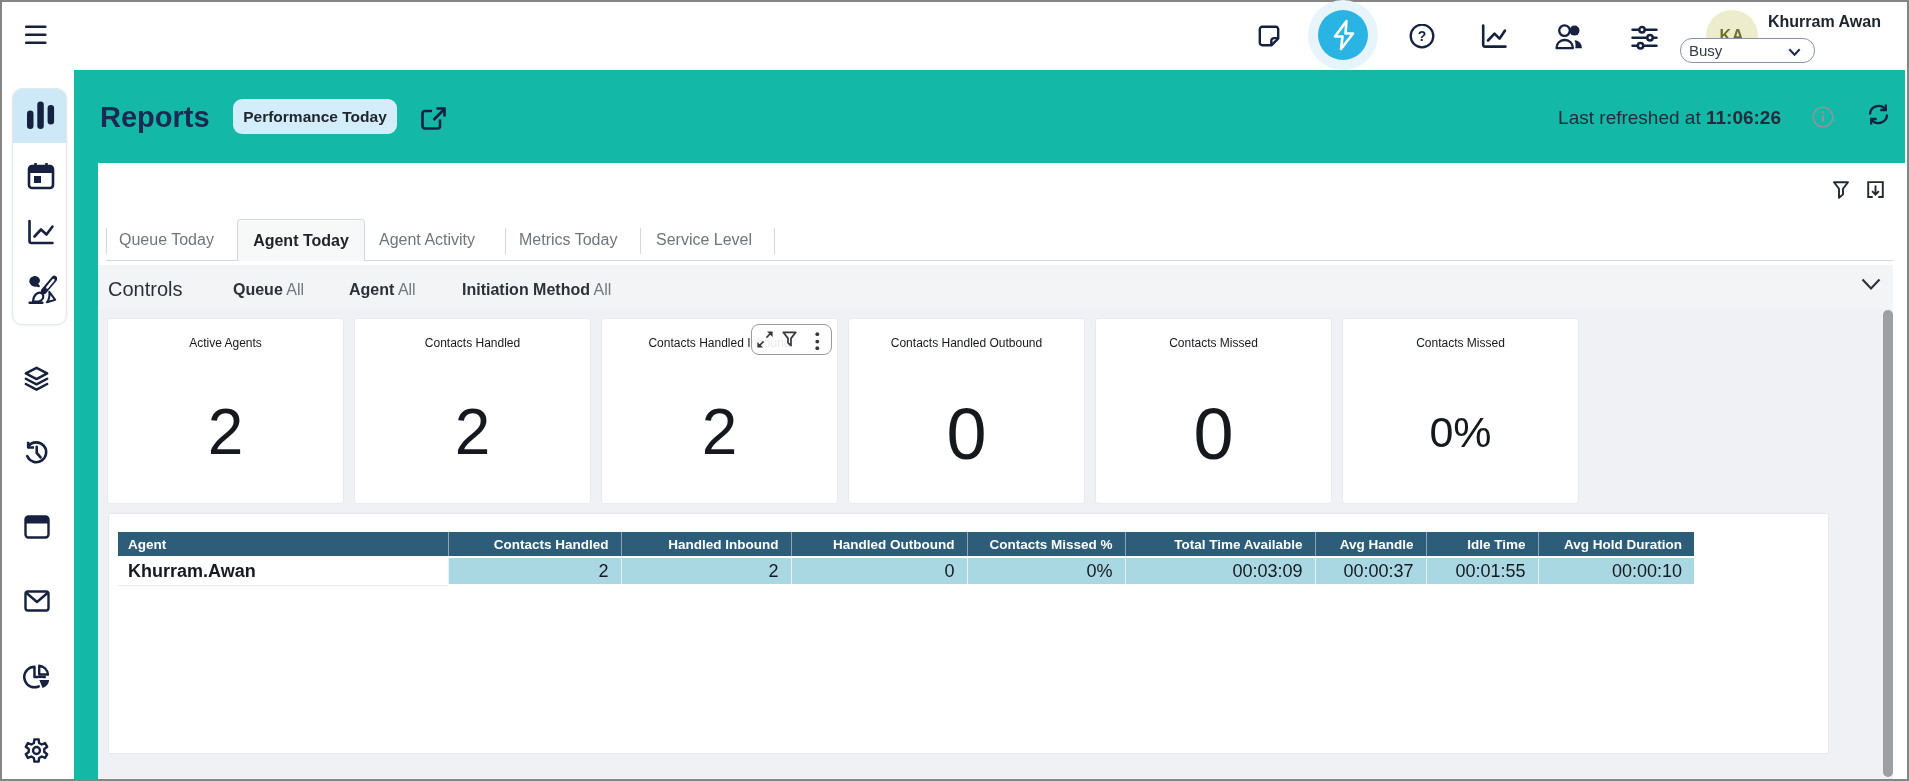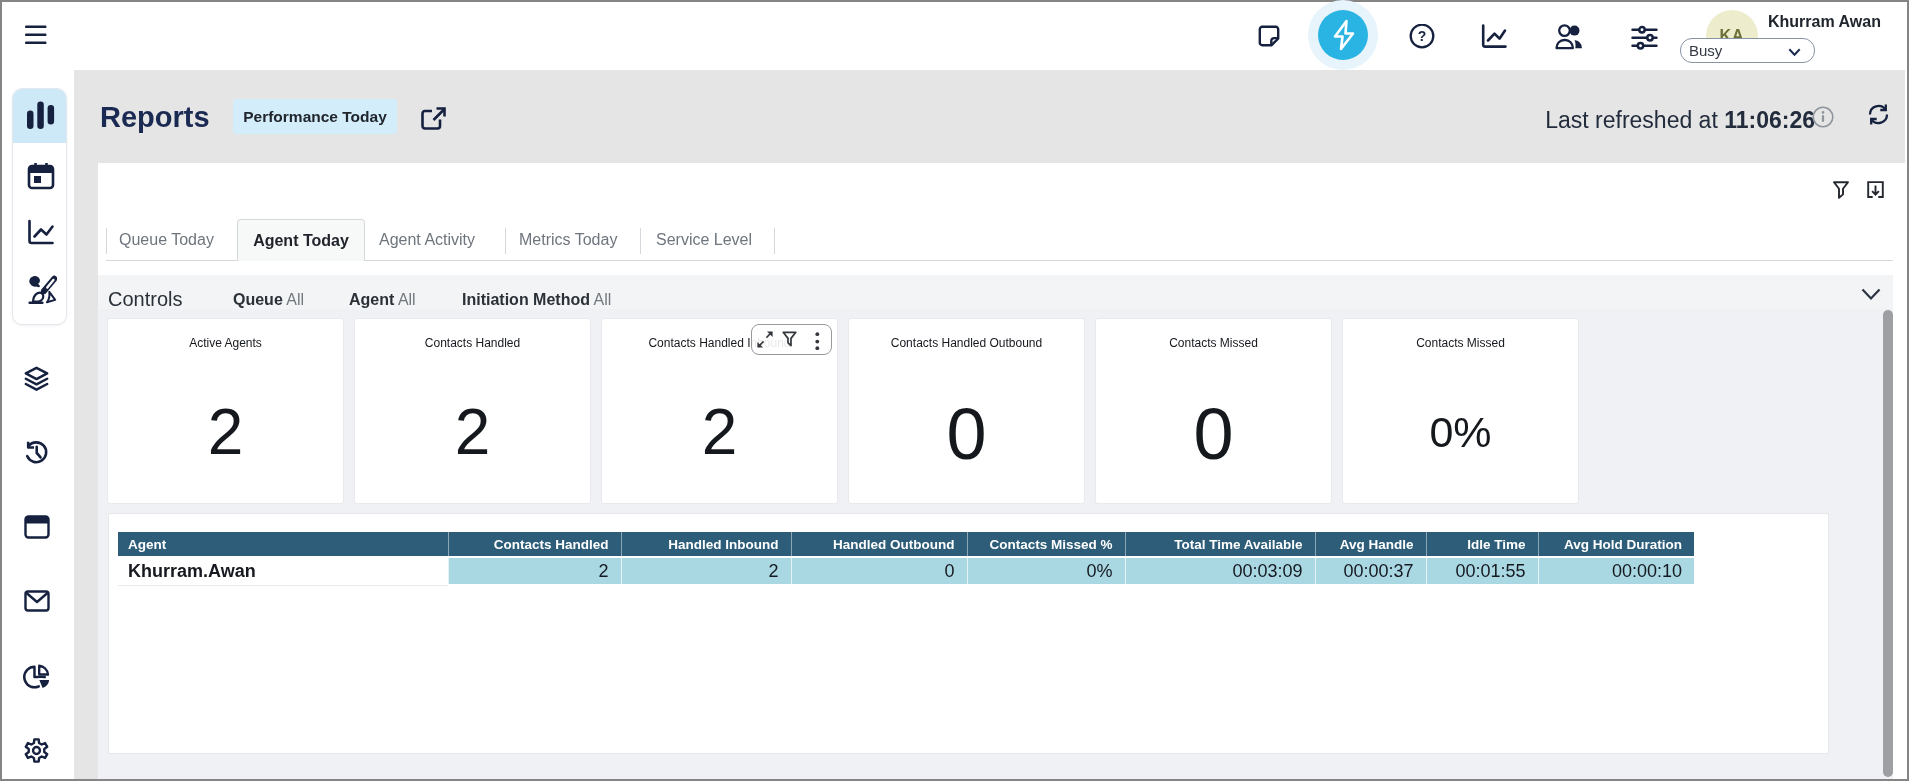--- a/index.html
+++ b/index.html
@@ -12,37 +12,37 @@
 
 .topbar { position:absolute; left:0; top:0; width:1905px; height:68px; background:#fff; }
 
 
 .sidebar { position:absolute; left:0; top:68px; width:72px; height:709px; background:#fff; }
 .sgroup { position:absolute; left:10px; top:18px; width:55px; height:237px; background:#fff; border:1px solid #e3e8ee; border-radius:10px; box-shadow:0 1px 3px rgba(0,0,0,0.06); }
 .sgroup .active { position:absolute; left:0; top:0; width:53px; height:54px; background:#cde9f8; border-radius:9px 9px 0 0; }
 .sitem { position:absolute; left:1px; width:53px; height:0; display:flex; align-items:center; justify-content:center; }
 
 
-.main { position:absolute; left:72px; top:68px; width:1831px; height:709px; background:#e5e5e5; }
+.main { position:absolute; left:72px; top:68px; width:1831px; height:709px; background:#14b8a6; }
 
 
 .rtitle { position:absolute; left:26px; top:31px; font-size:29px; font-weight:bold; color:#1b2a52; }
-.badge { position:absolute; left:159px; top:29px; width:164px; height:35px; background:#d4edfa; border-radius:3px; display:flex; align-items:center; justify-content:center; font-size:15.5px; font-weight:bold; color:#21262e; }
-.lastref { position:absolute; top:37px; right:90px; font-size:23px; color:#232c3c; }
+.badge { position:absolute; left:159px; top:29px; width:164px; height:35px; background:#d4edfa; border-radius:9px; display:flex; align-items:center; justify-content:center; font-size:15.5px; font-weight:bold; color:#21262e; }
+.lastref { position:absolute; top:37px; right:124px; font-size:19px; color:#232c3c; }
 .lastref b { font-weight:bold; }
 
 
 .panel { position:absolute; left:24px; top:93px; width:1807px; height:616px; background:#fff; }
 .tabs-border { position:absolute; left:8px; top:97px; width:1787px; height:1px; background:#d5d9dd; }
 .tabtext { position:absolute; top:68px; font-size:16px; color:#6e757d; }
 .tabsep { position:absolute; top:65px; width:1px; height:26px; background:#d5d9dd; }
 .activetab { position:absolute; left:139px; top:56px; width:128px; height:42px; background:#f7f8f8; border:1px solid #d5d9dd; border-bottom:none; border-radius:4px 4px 0 0; display:flex; align-items:center; justify-content:center; font-size:16px; font-weight:bold; color:#20242a; }
 
 
-.controls { position:absolute; left:0px; top:112px; width:1795px; height:48px; background:#f3f4f6; border-bottom:1px solid #d9dcdf; }
+.controls { position:absolute; left:0px; top:102px; width:1795px; height:48px; background:#f3f4f6; border-bottom:1px solid #d9dcdf; }
 .ctl-label { position:absolute; left:10px; top:13px; font-size:20px; color:#2b3138; }
 .ctl-item { position:absolute; top:16px; font-size:16px; color:#2b3138; }
 .ctl-item b { font-weight:bold; }
 .ctl-item span { color:#72787e; font-weight:normal; }
 
 
 .content { position:absolute; left:0px; top:146px; width:1795px; height:470px; background:#eff1f4; }
 .card { position:absolute; top:9px; width:237px; height:186px; background:#fff; border:1px solid #e9eaed; border-radius:3px; }
 .card .ctitle { position:absolute; top:17px; left:0; width:100%; text-align:center; font-size:12px; color:#15181d; white-space:nowrap; overflow:hidden; }
 .card .cnum { position:absolute; left:0; width:100%; text-align:center; color:#15181d; }

